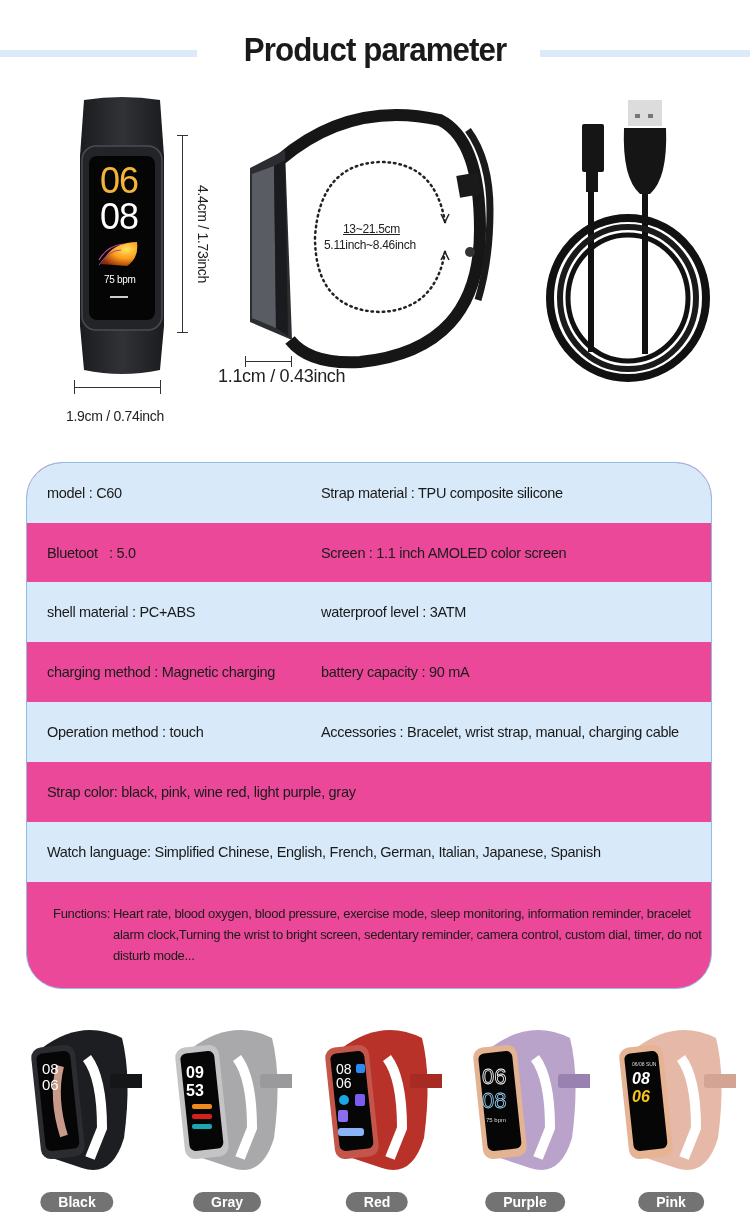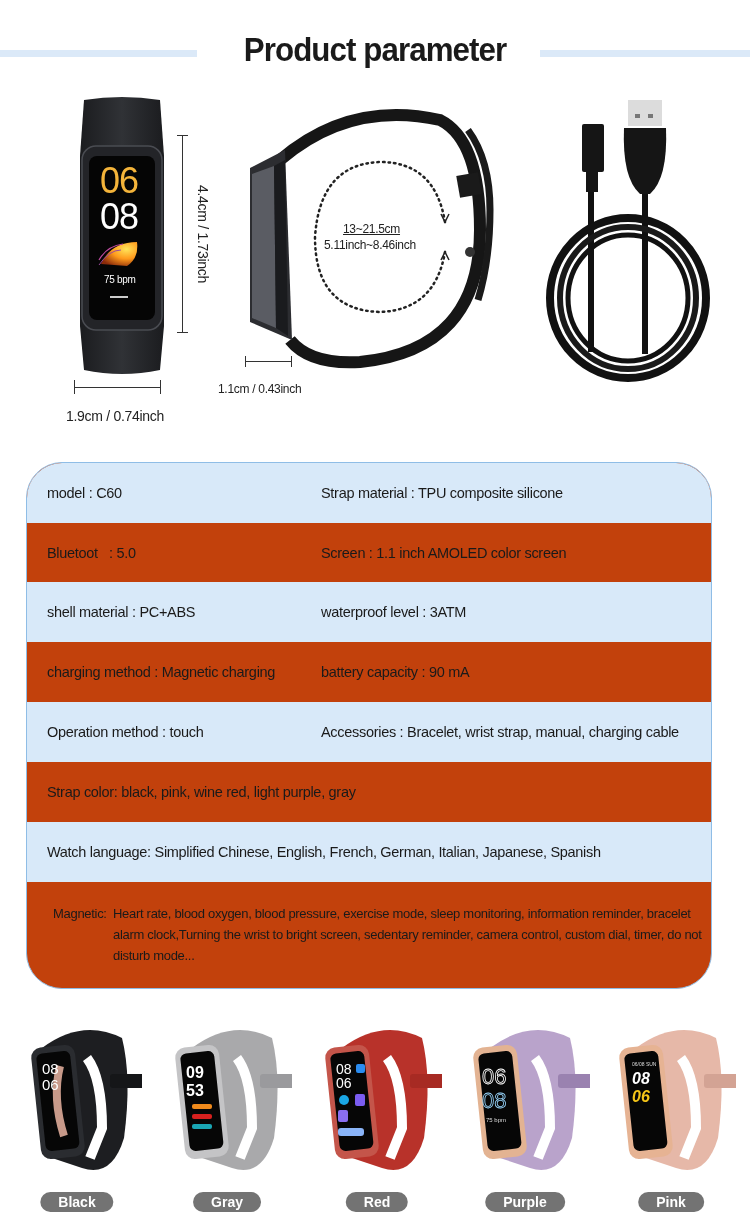--- a/index.html
+++ b/index.html
@@ -14,21 +14,21 @@
     font-size: 34px; font-weight: bold; letter-spacing: -1px; color: #1a1a1a; transform: scaleX(0.92); }
 
   
   .dim-text { position: absolute; font-size: 13px; color: #222; letter-spacing: -0.3px; }
   .vline { position: absolute; background: #333; }
 
   .hero { position: absolute; }
 
   
   .spec-card { position: absolute; left: 26px; top: 462px; width: 686px; height: 527px;
-    border: 1.5px solid #8fbde6; border-radius: 36px; overflow: hidden; background: #c2410c; }
+    border: 1.5px solid #8fbde6; border-radius: 36px; overflow: hidden; background: #ec4899; }
   .spec-row { position: absolute; left: 0; width: 100%; height: 60px; display: flex; align-items: center; font-size: 14.5px; letter-spacing: -0.3px; }
   .spec-row.blue { background: #d8e9f9; }
   .spec-row .c1 { position: absolute; left: 20px; }
   .spec-row .c2 { position: absolute; left: 294px; }
   .functions { position: absolute; left: 26px; top: 440px; width: 650px; font-size: 13px; line-height: 21px; letter-spacing: -0.3px; }
   .functions .flabel { position: absolute; left: 0; top: 0; }
   .functions .ftext { padding-left: 60px; text-indent: 0; }
 
   
   .variant { position: absolute; top: 1018px; width: 130px; height: 200px; }
@@ -101,21 +101,21 @@
     <path d="M136 62 L140 70 L144 62" fill="none" stroke="#222" stroke-width="1.5"></path>
     <path d="M136 108 L140 100 L144 108" fill="none" stroke="#222" stroke-width="1.5"></path>
   </svg>
 </div>
 <div class="dim-text" style="left:343px;top:222px;font-size:12px;text-decoration:underline;">13~21.5cm</div>
 <div class="dim-text" style="left:324px;top:238px;font-size:12px;">5.11inch~8.46inch</div>
 
 <div class="vline" style="left:245px;top:361px;width:47px;height:1px;"></div>
 <div class="vline" style="left:245px;top:356px;width:1px;height:11px;"></div>
 <div class="vline" style="left:291px;top:356px;width:1px;height:11px;"></div>
-<div class="dim-text" style="left:218px;top:382px;font-size:12px;">1.1cm / 0.43inch</div>
+<div class="dim-text" style="left:218px;top:366px;font-size:18px;">1.1cm / 0.43inch</div>
 
 <div class="hero" style="left:538px;top:98px;width:180px;height:290px;">
   <svg width="180" height="290" viewBox="0 0 180 290">
     <rect x="90" y="2" width="34" height="26" fill="#dcdcdc"></rect>
     <rect x="97" y="16" width="5" height="4" fill="#777"></rect>
       <rect x="110" y="16" width="5" height="4" fill="#777"></rect>
     <path d="M86 30 L128 30 Q130 80 112 96 L102 96 Q84 80 86 30 Z" fill="#151515"></path>
     <rect x="44" y="26" width="22" height="48" rx="2" fill="#151515"></rect>
     <rect x="48" y="74" width="12" height="20" fill="#151515"></rect>
     <rect x="50" y="94" width="6" height="160" fill="#111"></rect>
@@ -147,21 +147,21 @@
     <span class="c1">Strap color: black, pink, wine red, light purple, gray</span>
   </div>
   <div class="spec-row blue" style="top:239px;">
     <span class="c1">Operation method : touch</span>
     <span class="c2">Accessories : Bracelet, wrist strap, manual, charging cable</span>
   </div>
   <div class="spec-row blue" style="top:359px;">
     <span class="c1">Watch language: Simplified Chinese, English, French, German, Italian, Japanese, Spanish</span>
   </div>
   <div class="functions">
-    <span class="flabel">Magnetic:</span>
+    <span class="flabel">Functions:</span>
     <div class="ftext">Heart rate, blood oxygen, blood pressure, exercise mode, sleep monitoring, information reminder, bracelet alarm clock,Turning the wrist to bright screen, sedentary reminder, camera control, custom dial, timer, do not disturb mode...</div>
   </div>
 </div>
 
 <div class="variant" style="left:12px;">
   <svg width="130" height="165" viewBox="0 0 130 165">
     <path d="M30 30 Q70 0 110 20 Q120 60 112 120 Q100 160 70 150 L40 140 Z" fill="#1d1e21"></path>
     <path d="M75 40 Q90 60 90 110 L78 140" fill="none" stroke="#ffffff" stroke-width="10"></path>
     <rect x="98" y="56" width="34" height="14" rx="3" fill="#151618"></rect>
     <rect x="24" y="28" width="44" height="112" rx="10" fill="#2a2c30" transform="rotate(-6 46 84)"></rect>

